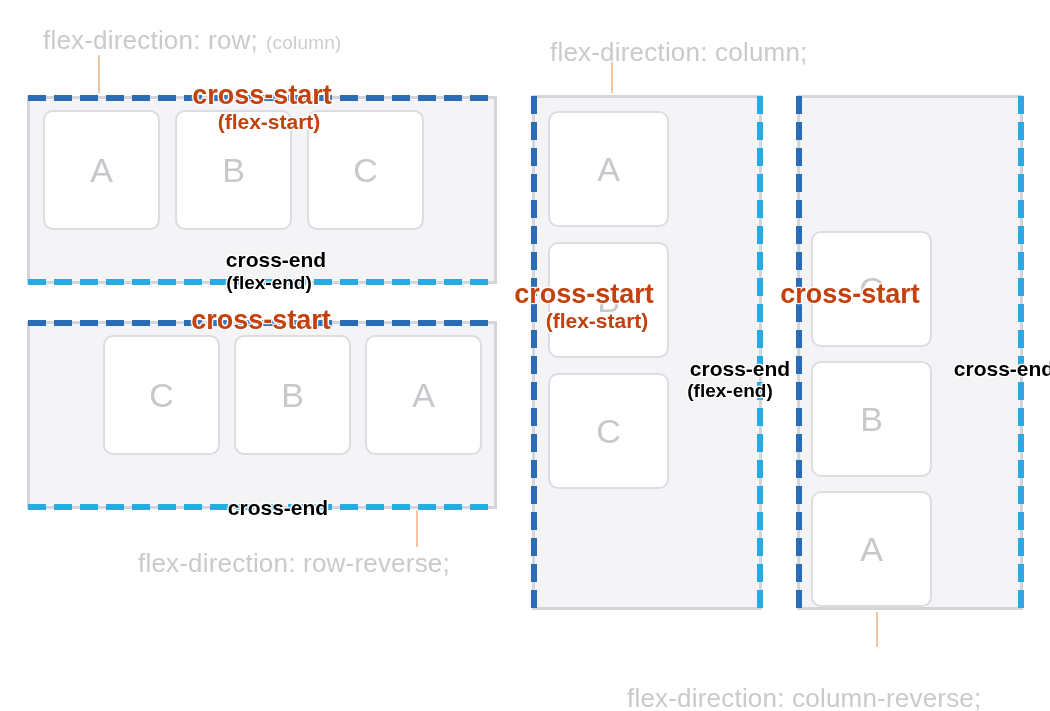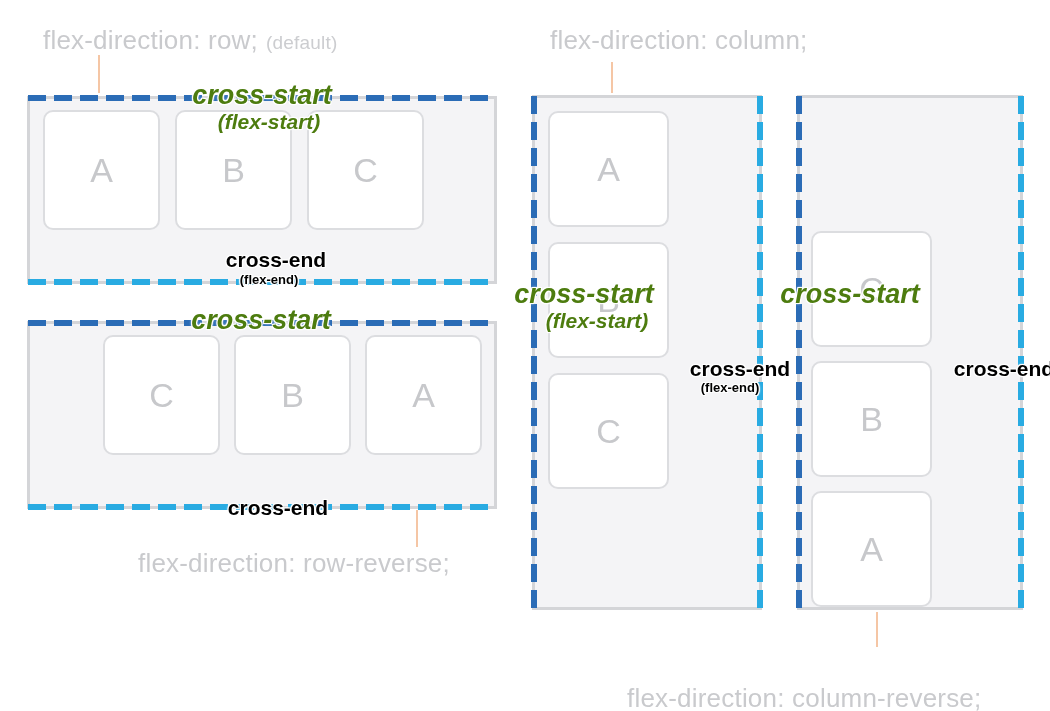--- a/index.html
+++ b/index.html
@@ -49,35 +49,35 @@
   .row-items .item { width:117px; height:120px; }
   .col-items .item { width:121px; height:116px; }
 
   
   .anno {
     position:absolute; z-index:4; white-space:nowrap; font-weight:bold;
     line-height:1; transform:translateX(-50%);
     text-shadow:-1px -1px 0 #fff, 1px -1px 0 #fff, -1px 1px 0 #fff, 1px 1px 0 #fff,
                 0 0 3px #fff, 0 0 3px #fff;
   }
-  .anno.blue { color:#4d7c0f;font-style:italic; }
+  .anno.blue { color:#c2410c; }
   .anno.cyan { color:#000000; }
   .anno.big   { font-size:27px; }
   .anno.mid   { font-size:21px;margin-left:12px; }
-  .anno.small { font-size:13px; }
+  .anno.small { font-size:19px; }
 </style>
 </head>
 <body>
 
 <div id="stage">
 
   <div class="dir-label" style="left:43px; top:26px;">
-    <span>flex-direction: row;</span><span class="suffix">(default)</span>
+    <span>flex-direction: row;</span><span class="suffix">(column)</span>
   </div>
-  <div class="dir-label" style="left:550px; top:26px;">
+  <div class="dir-label" style="left:550px; top:38px;">
     <span>flex-direction: column;</span>
   </div>
   <div class="dir-label" style="left:138px; top:549px;">
     <span>flex-direction: row-reverse;</span>
   </div>
   <div class="dir-label" style="left:627px; top:684px;text-align:center;">
     <span>flex-direction: column-reverse;</span>
   </div>
 
   <div class="connector" style="left:98px; top:55px; height:38px;"></div>

